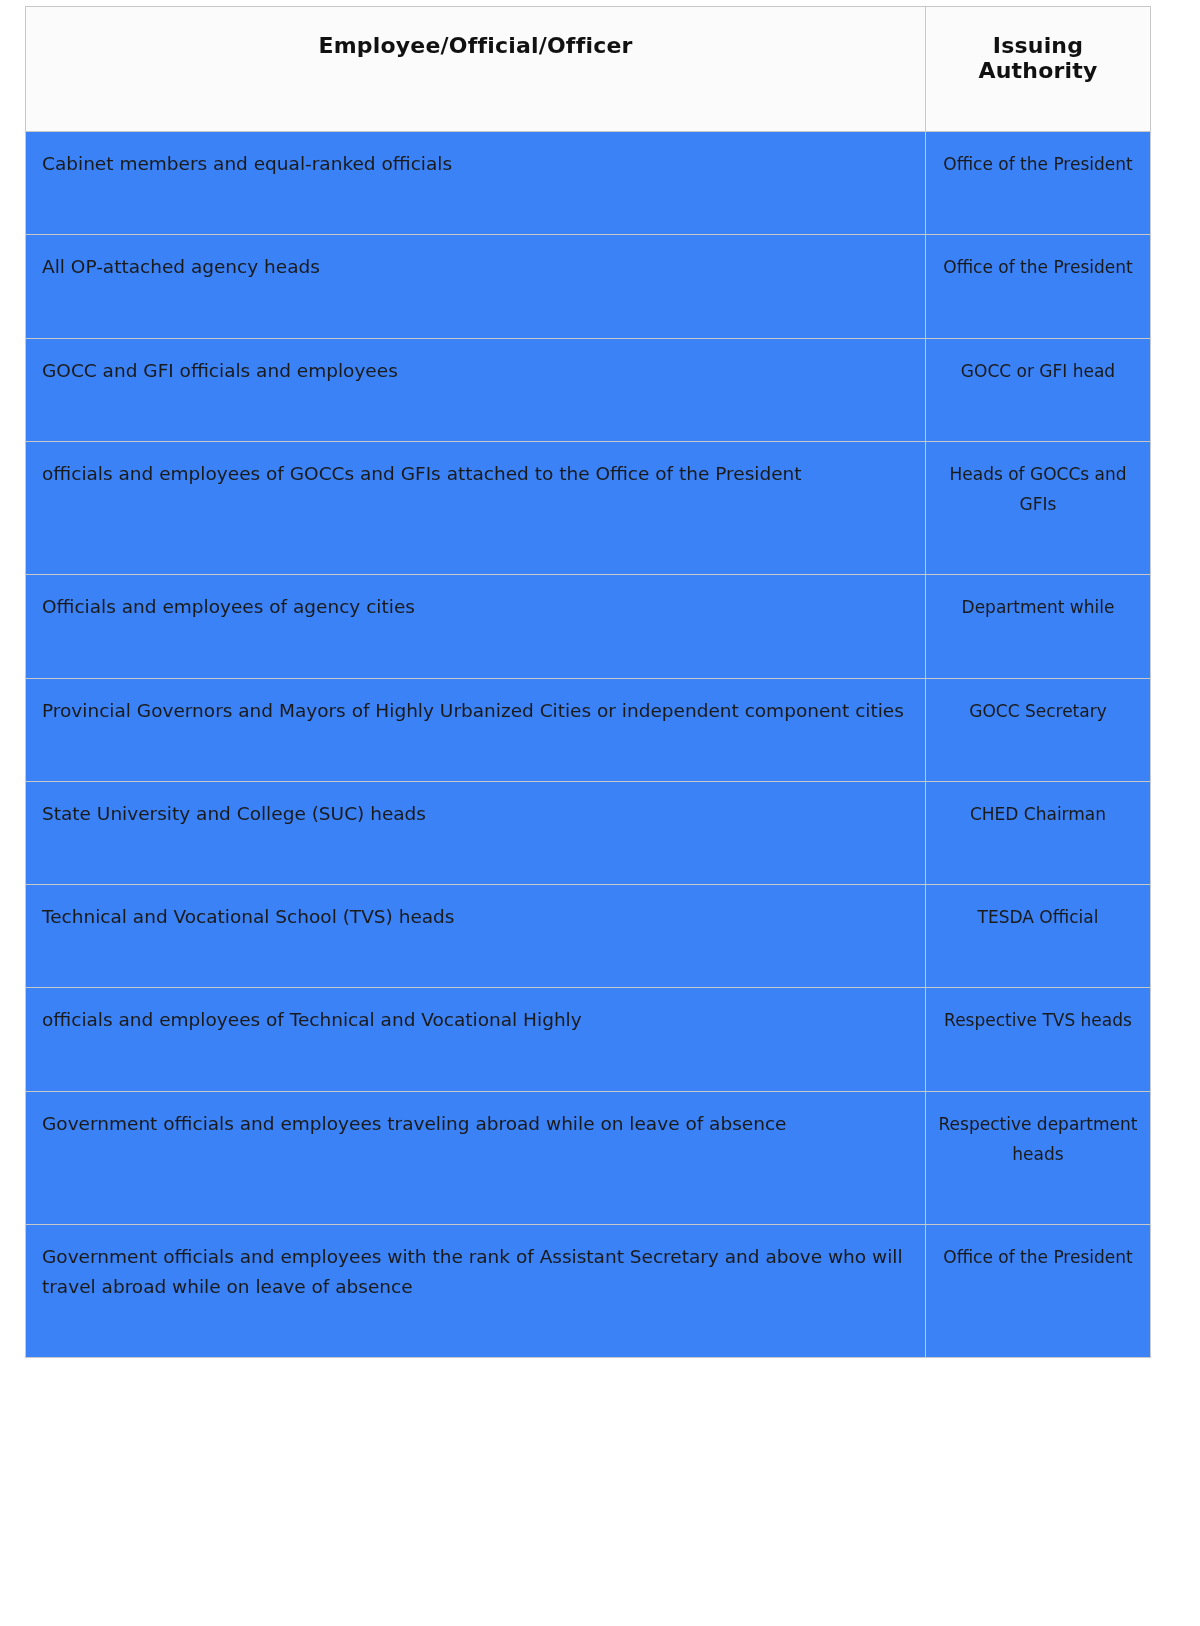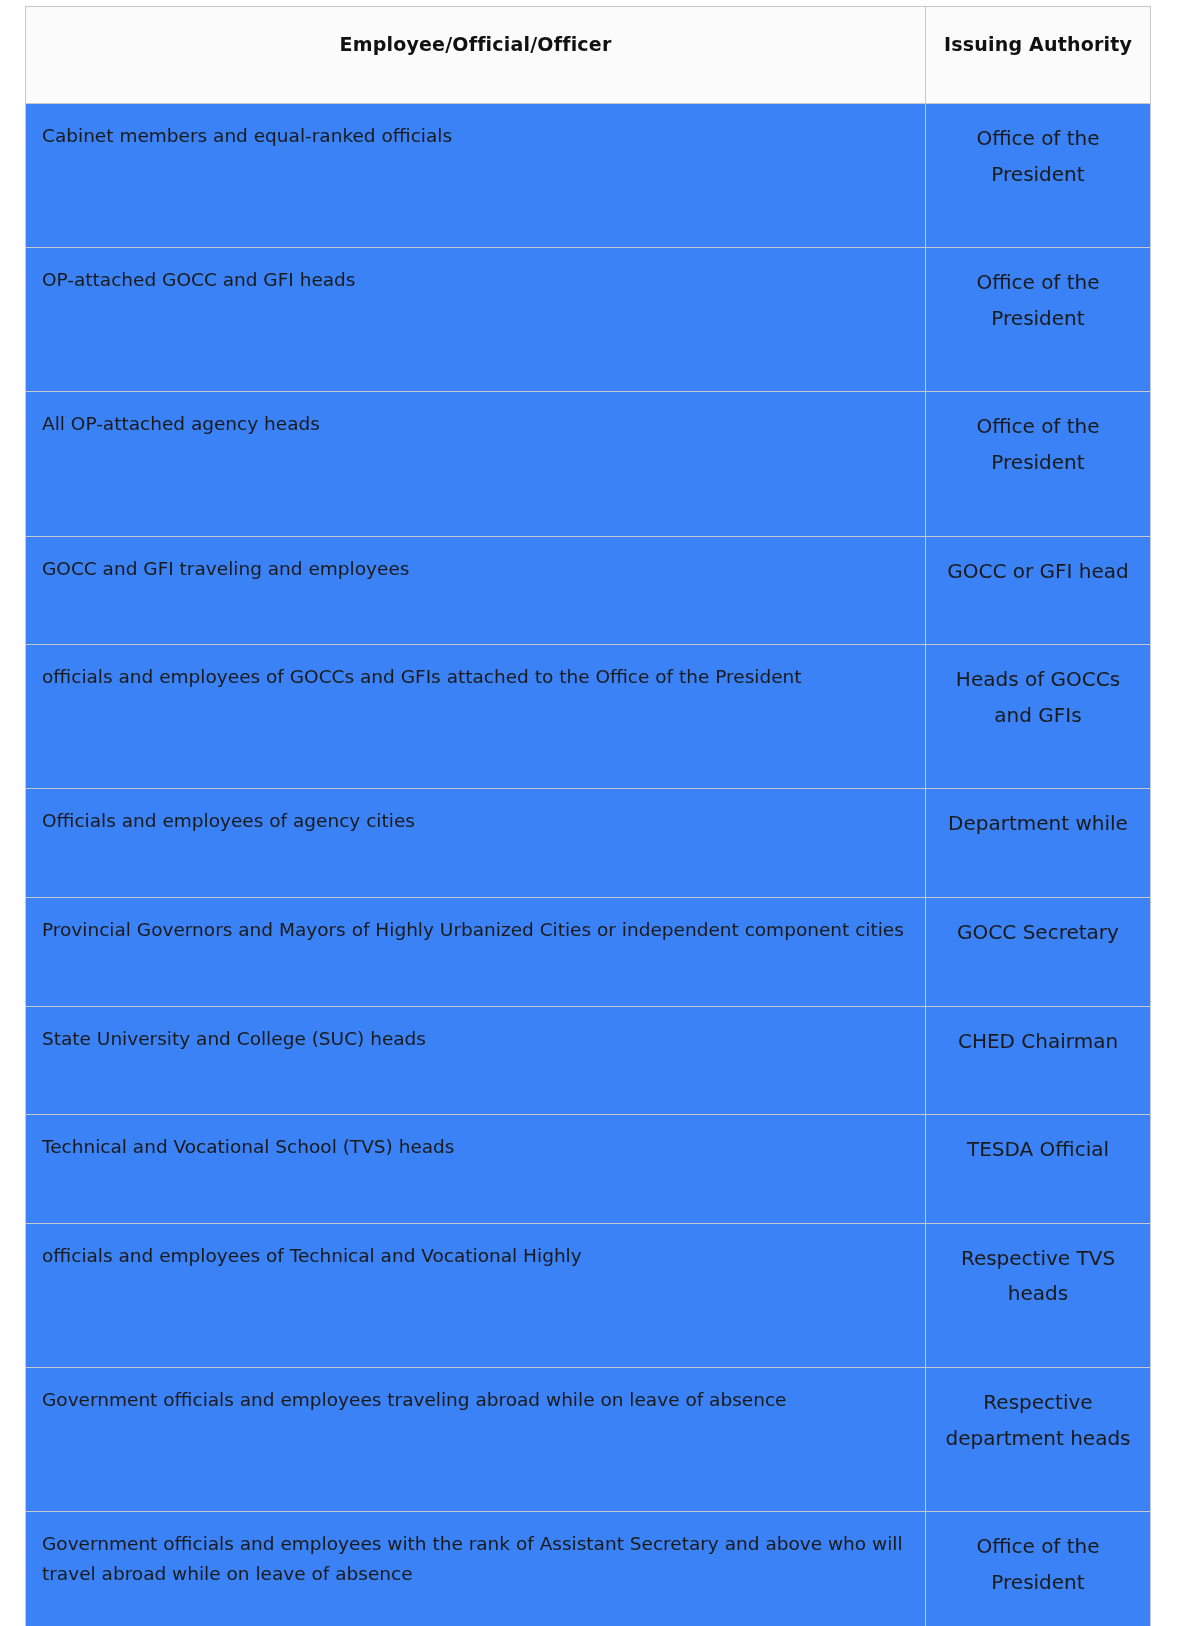--- a/index.html
+++ b/index.html
@@ -31,36 +31,36 @@
 
   table.authority-table th,
   table.authority-table td {
     border: 1px solid #c8c8c8;
     vertical-align: top;
     background: #3b82f6;
   }
   table.authority-table thead th {
     text-align: center;
     font-weight: bold;
-    font-size: 19px;
+    font-size: 22px;
     letter-spacing: 0.2px;
     padding: 26px 14px 48px 14px;
     color: #111111;
     background: #fbfbfb;
   }
   table.authority-table td.employee-cell {
     text-align: left;
     font-size: 18.5px;
     line-height: 1.62;
     padding: 17px 16px 55px 16px;
     color: #1a1a1a;
   }
   table.authority-table td.authority-cell {
     text-align: center;
-    font-size: 20px;
+    font-size: 17px;
     line-height: 1.78;
     padding: 17px 12px 55px 12px;
     color: #1a1a1a;
   }
 </style>
 </head>
 <body>
 
 <div class="page">
   <table class="authority-table">
@@ -73,29 +73,25 @@
         <th>Employee/Official/Officer</th>
         <th>Issuing Authority</th>
       </tr>
     </thead>
     <tbody>
       <tr>
         <td class="employee-cell">Cabinet members and equal-ranked officials</td>
         <td class="authority-cell">Office of the President</td>
       </tr>
       <tr>
-        <td class="employee-cell">OP-attached GOCC and GFI heads</td>
-        <td class="authority-cell">Office of the President</td>
-      </tr>
-      <tr>
         <td class="employee-cell">All OP-attached agency heads</td>
         <td class="authority-cell">Office of the President</td>
       </tr>
       <tr>
-        <td class="employee-cell">GOCC and GFI traveling and employees</td>
+        <td class="employee-cell">GOCC and GFI officials and employees</td>
         <td class="authority-cell">GOCC or GFI head</td>
       </tr>
       <tr>
         <td class="employee-cell">officials and employees of GOCCs and GFIs attached to the Office of the President</td>
         <td class="authority-cell">Heads of GOCCs and GFIs</td>
       </tr>
       <tr>
         <td class="employee-cell">Officials and employees of agency cities</td>
         <td class="authority-cell">Department while</td>
       </tr>

